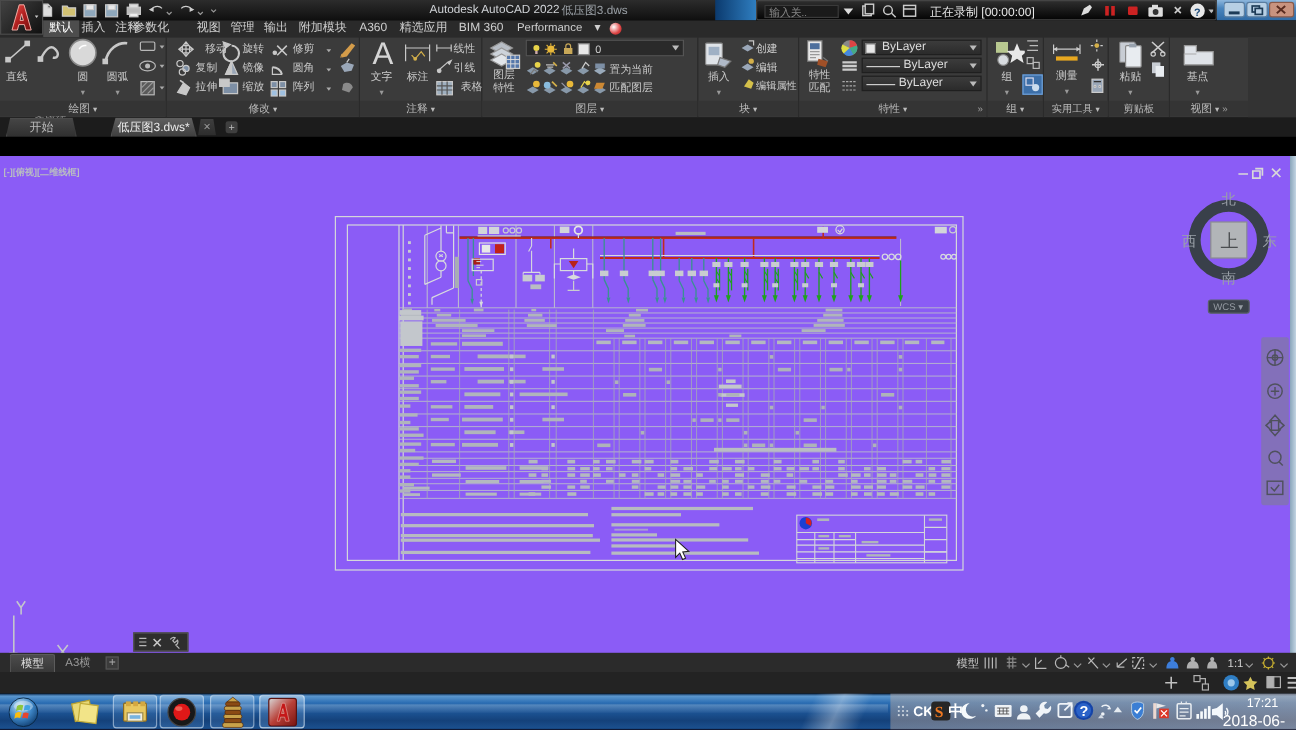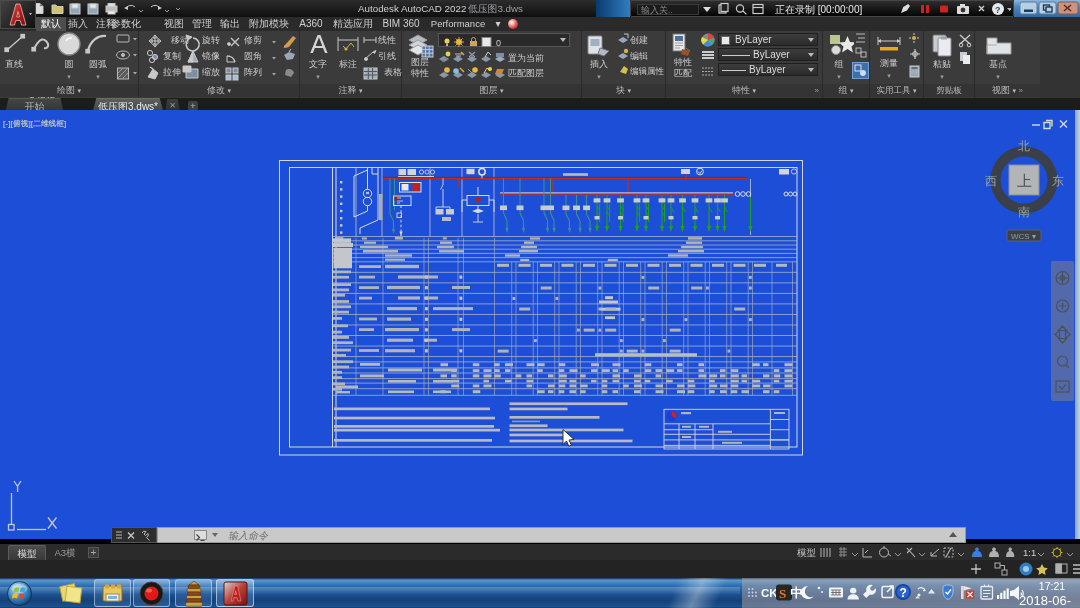--- a/index.html
+++ b/index.html
@@ -28,21 +28,21 @@
   text-align:center; font-size:9px; color:#bbb; background:#343434; white-space:nowrap; }
 .ilabel { font-size:9px; color:#ccc; text-align:center; white-space:nowrap; }
 #ribbon-rest { position:absolute; left:1040px; top:0; width:40px; height:67px; background:#333; }
 
 
 #filetabs { position:absolute; left:0; top:98px; width:1080px; height:16px; background:#1c1c1c; }
 .ftab { position:absolute; top:0; height:16px; line-height:16px; font-size:10px; color:#bbb;
   text-align:center; }
 
 
-#canvas { position:absolute; left:0; top:110px; width:1080px; height:429px; background:#1d4ed8; }
+#canvas { position:absolute; left:0; top:130px; width:1080px; height:429px; background:#8b5cf6; }
 
 
 #cmdrow { position:absolute; left:0; top:527px; width:1080px; height:17px; }
 #cmdleft { position:absolute; left:111px; top:0; width:46px; height:16px; background:#2e2e2e;
   border:1px solid #555; }
 #cmdfield { position:absolute; left:157px; top:0; width:809px; height:16px; background:#c9c9c9;
   border:1px solid #999; font-size:10px; color:#666; line-height:15px; }
 
 
 #srow1 { position:absolute; left:0; top:544px; width:1080px; height:16px; background:#2b2b2b; }
@@ -1113,30 +1113,20 @@
   <div id="cmdrow">
     <div id="cmdleft">
       <svg width="44" height="15" viewBox="0 0 44 15">
         <g stroke="#b8b8b8" stroke-width="1" fill="none">
           <path d="M4,4 h6 M4,7 h6 M4,10 h6"></path>
           <path d="M16,4.5 l6,6 M22,4.5 l-6,6" stroke="#c8c8c8" stroke-width="1.3"></path>
           <path d="M30,5 a3,3 0 0 1 4,-1.5 l-2,2.5 1.5,1.5 2.5,-2 a3,3 0 0 1 -1.5,4 l3,3" stroke="#b8b8b8"></path>
         </g>
       </svg>
     </div>
-    <div id="cmdfield">
-      <div class="abs" style="left:36px;top:2px;width:13px;height:10px;border:1px solid #888;background:#ddd;">
-        <svg width="11" height="9" viewBox="0 0 11 9">
-            <path d="M1.5,1.5 l3,3 -3,3 M5.5,7.5 h4" stroke="#444" fill="none" stroke-width="1.2"></path>
-          </svg>
-      </div>
-      <div class="abs" style="left:54px;top:5px;width:0;height:0;border-left:3px solid transparent;border-right:3px solid transparent;border-top:4px solid #666;"></div>
-      <div class="abs" style="left:70px;top:0;color:#707070;font-style:italic;">输入命令</div>
-      <div class="abs" style="right:8px;top:4px;width:0;height:0;border-left:4px solid transparent;border-right:4px solid transparent;border-bottom:5px solid #555;"></div>
-    </div>
   </div>
   <div id="srow1">
     <div class="abs" style="left:8px;top:1px;width:38px;height:15px;background:linear-gradient(#4c4c4c,#383838);border:1px solid #5c5c5c;border-bottom:none;border-radius:2px 2px 0 0;color:#e0e0e0;font-size:9.5px;line-height:15px;text-align:center;">模型</div>
     <div class="abs" style="left:48px;top:2px;width:34px;height:14px;color:#9a9a9a;font-size:9.5px;line-height:14px;text-align:center;">A3横</div>
     <div class="abs" style="left:88px;top:3px;width:11px;height:11px;background:#3c3c3c;border:1px solid #555;color:#aaa;font-size:10px;line-height:10px;text-align:center;">+</div>
     <svg class="abs" style="left:795px;top:0" width="285" height="17" viewBox="0 0 285 17">
       <text x="2" y="12" font-size="9.5" fill="#c8c8c8" font-family="Liberation Sans">模型</text>
       <g stroke="#b8b8b8" stroke-width="1" fill="none">
         <path d="M26,4 v9 M29,4 v9 M32,4 v9 M35,4 v9"></path>
         <g stroke="#8a8a8a">

